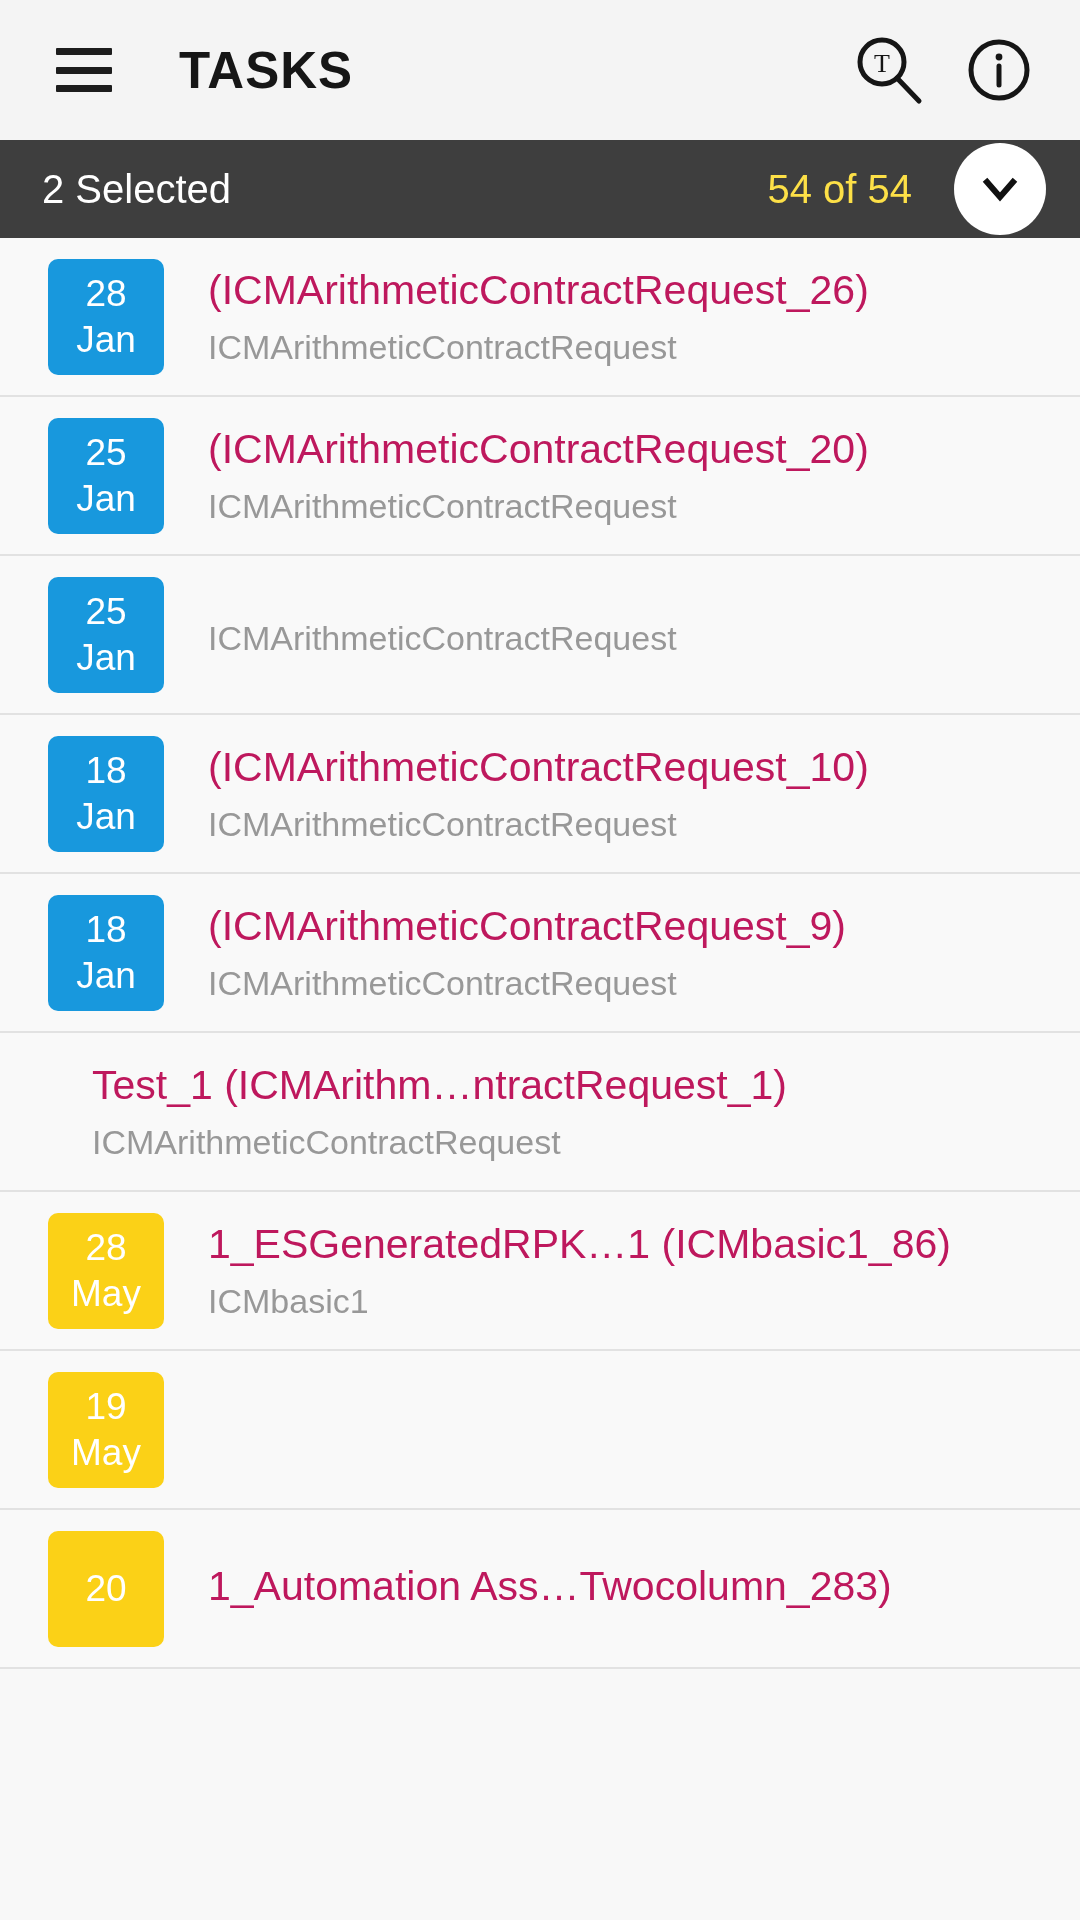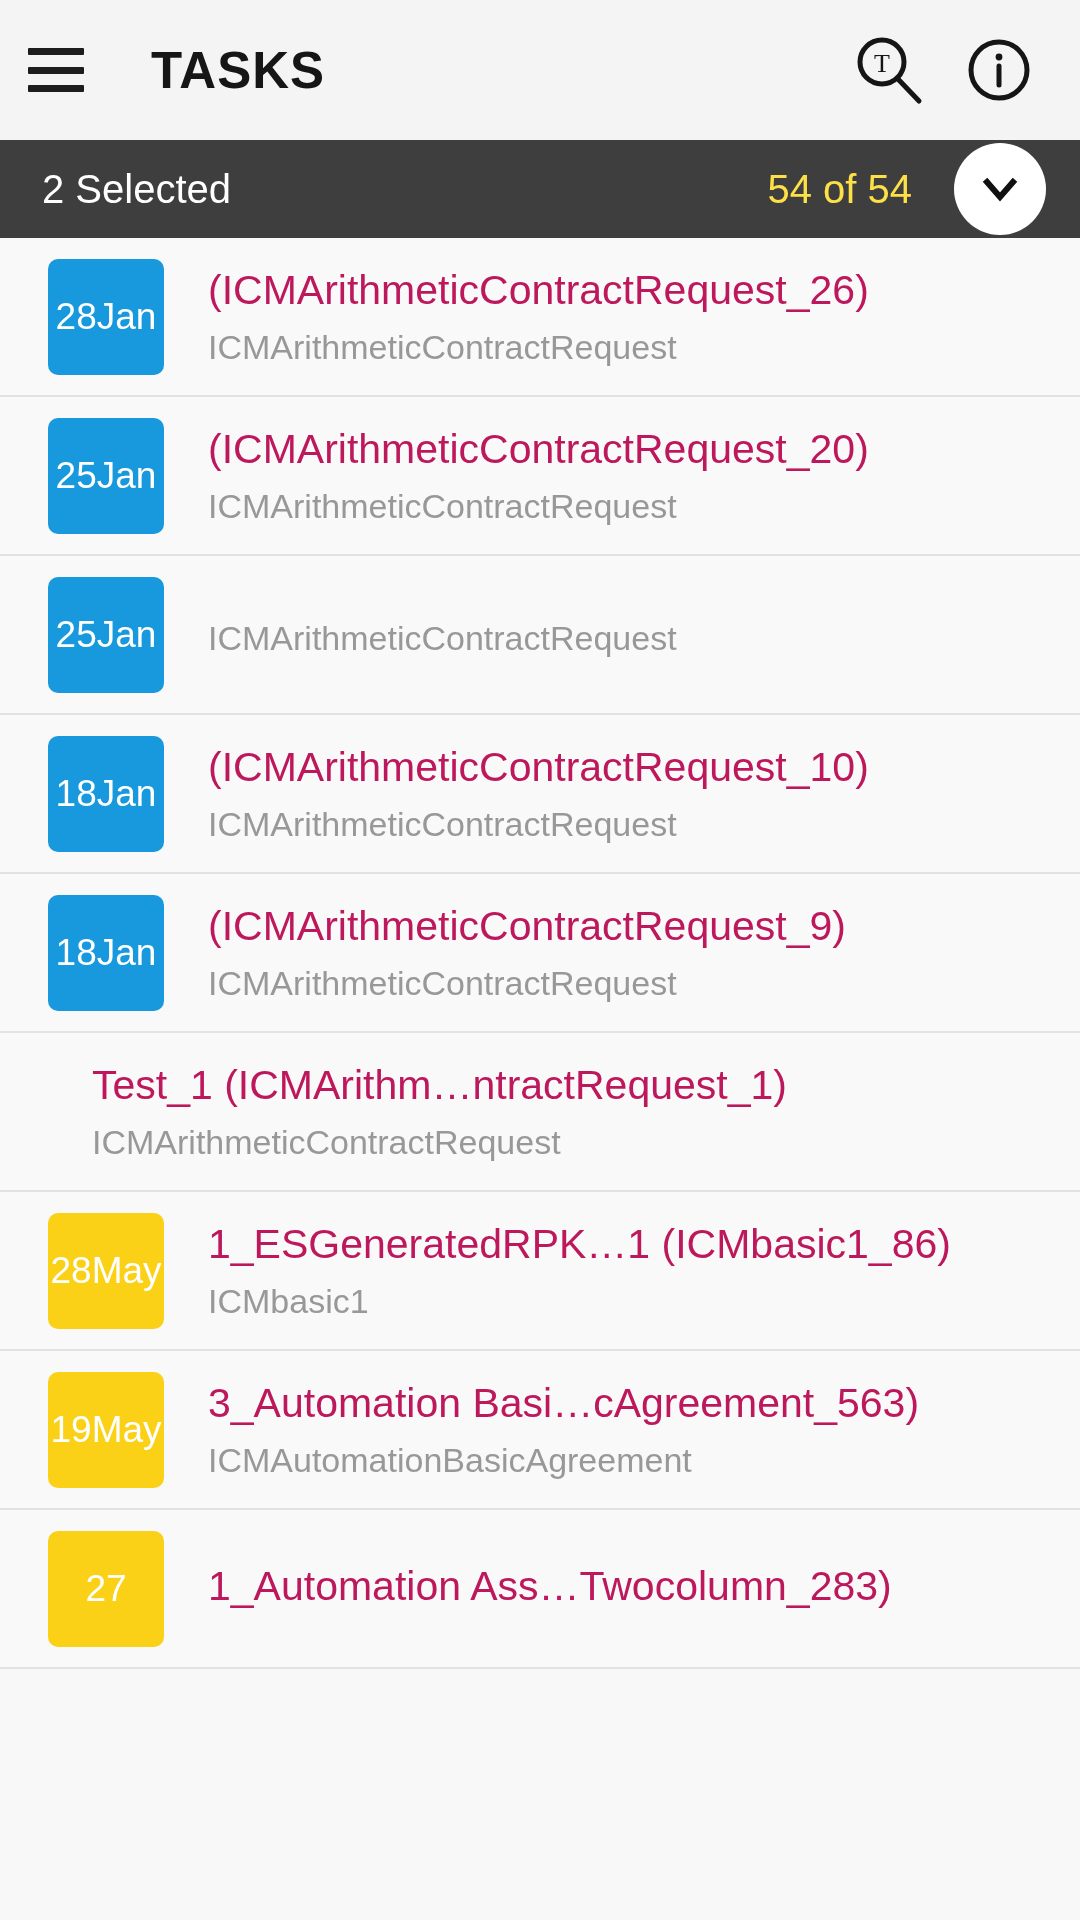--- a/index.html
+++ b/index.html
@@ -20,21 +20,21 @@
     display: flex;
     flex-direction: column;
   }
 
   
   .appbar {
     height: 140px;
     background: #f4f4f4;
     display: flex;
     align-items: center;
-    padding: 0 38px 0 28px;
+    padding: 0 38px 0 56px;
     flex: none;
   }
 
   .hamburger {
     width: 56px;
     height: 44px;
     display: flex;
     flex-direction: column;
     justify-content: space-between;
     cursor: pointer;
@@ -120,21 +120,21 @@
     border-bottom: 2px solid #e2e2e2;
     background: #f9f9f9;
     cursor: pointer;
   }
 
   .chip {
     width: 116px;
     height: 116px;
     border-radius: 10px;
     display: flex;
-    flex-direction: row;
+    flex-direction: column;
     align-items: center;
     justify-content: center;
     flex: none;
     color: #ffffff;
   }
   .chip-day {
     font-size: 37px;
     line-height: 46px;
     font-weight: normal;
   }
@@ -278,28 +278,24 @@
         <div class="row-text">
           <div class="row-title">1_ESGeneratedRPK…1 (ICMbasic1_86)</div>
           <div class="row-sub">ICMbasic1</div>
         </div>
       </div>
       <div class="row">
         <div class="chip" style="background: rgb(251, 209, 23);">
           <div class="chip-day">19</div>
           <div class="chip-mon">May</div>
         </div>
-        <div class="row-text">
-          <div class="row-title">3_Automation Basi…cAgreement_563)</div>
-          <div class="row-sub">ICMAutomationBasicAgreement</div>
-        </div>
       </div>
       <div class="row">
         <div class="chip" style="background: rgb(251, 209, 23);">
-          <div class="chip-day">27</div>
+          <div class="chip-day">20</div>
           <div class="chip-mon"></div>
         </div>
         <div class="row-text">
           <div class="row-title">1_Automation Ass…Twocolumn_283)</div>
           <div class="row-sub"></div>
         </div>
       </div>
     </div>
 
 </div>

